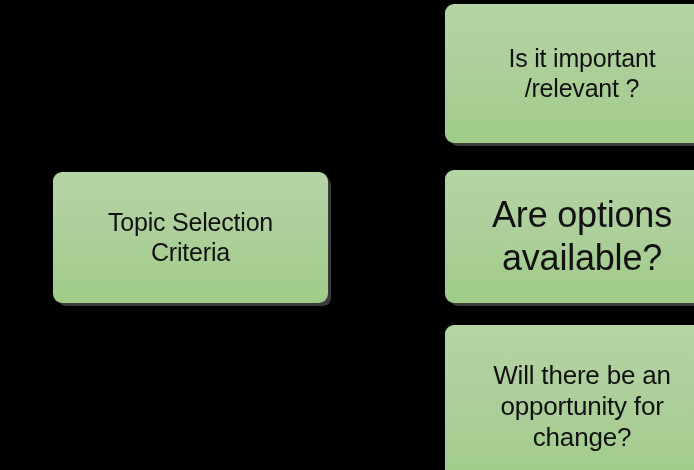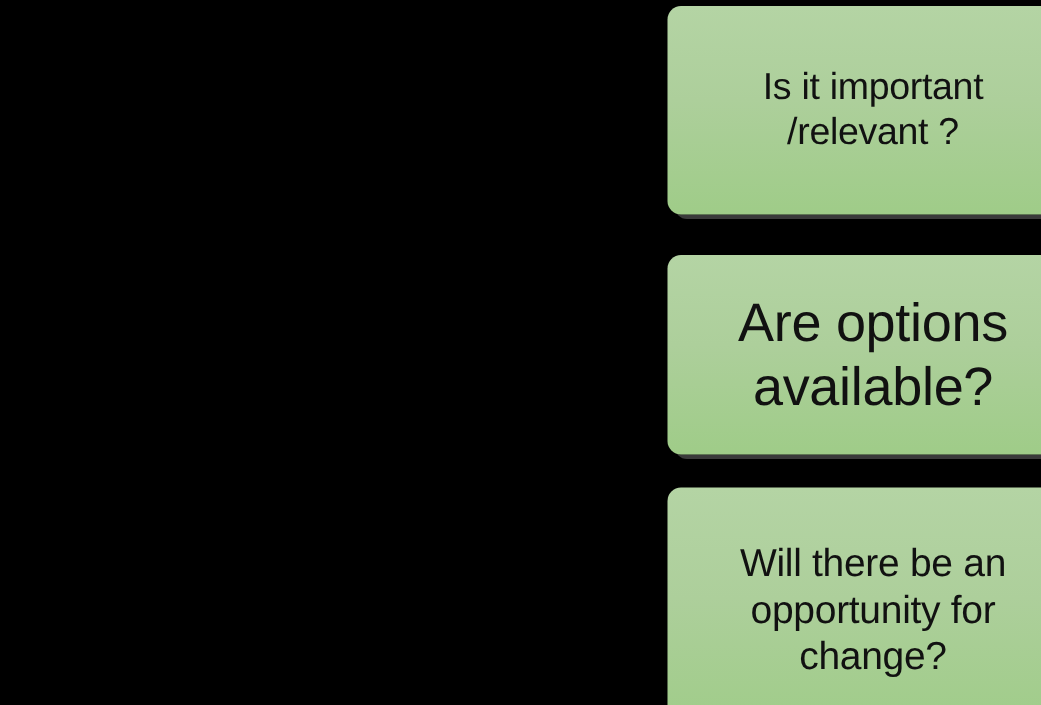--- a/index.html
+++ b/index.html
@@ -74,20 +74,24 @@
     width: 274px;
     height: 163px;
     font-size: 26px;
   }
 </style>
 </head>
 <body>
 
 <div id="canvas">
 
+  <div class="node" id="node-criteria">
+    <span class="node-label">Topic Selection
+Criteria</span>
+  </div>
 
   <div class="node" id="node-q1">
     <span class="node-label">Is it important
 /relevant ?</span>
   </div>
 
   <div class="node" id="node-q2">
     <span class="node-label">Are options available?</span>
   </div>
 

